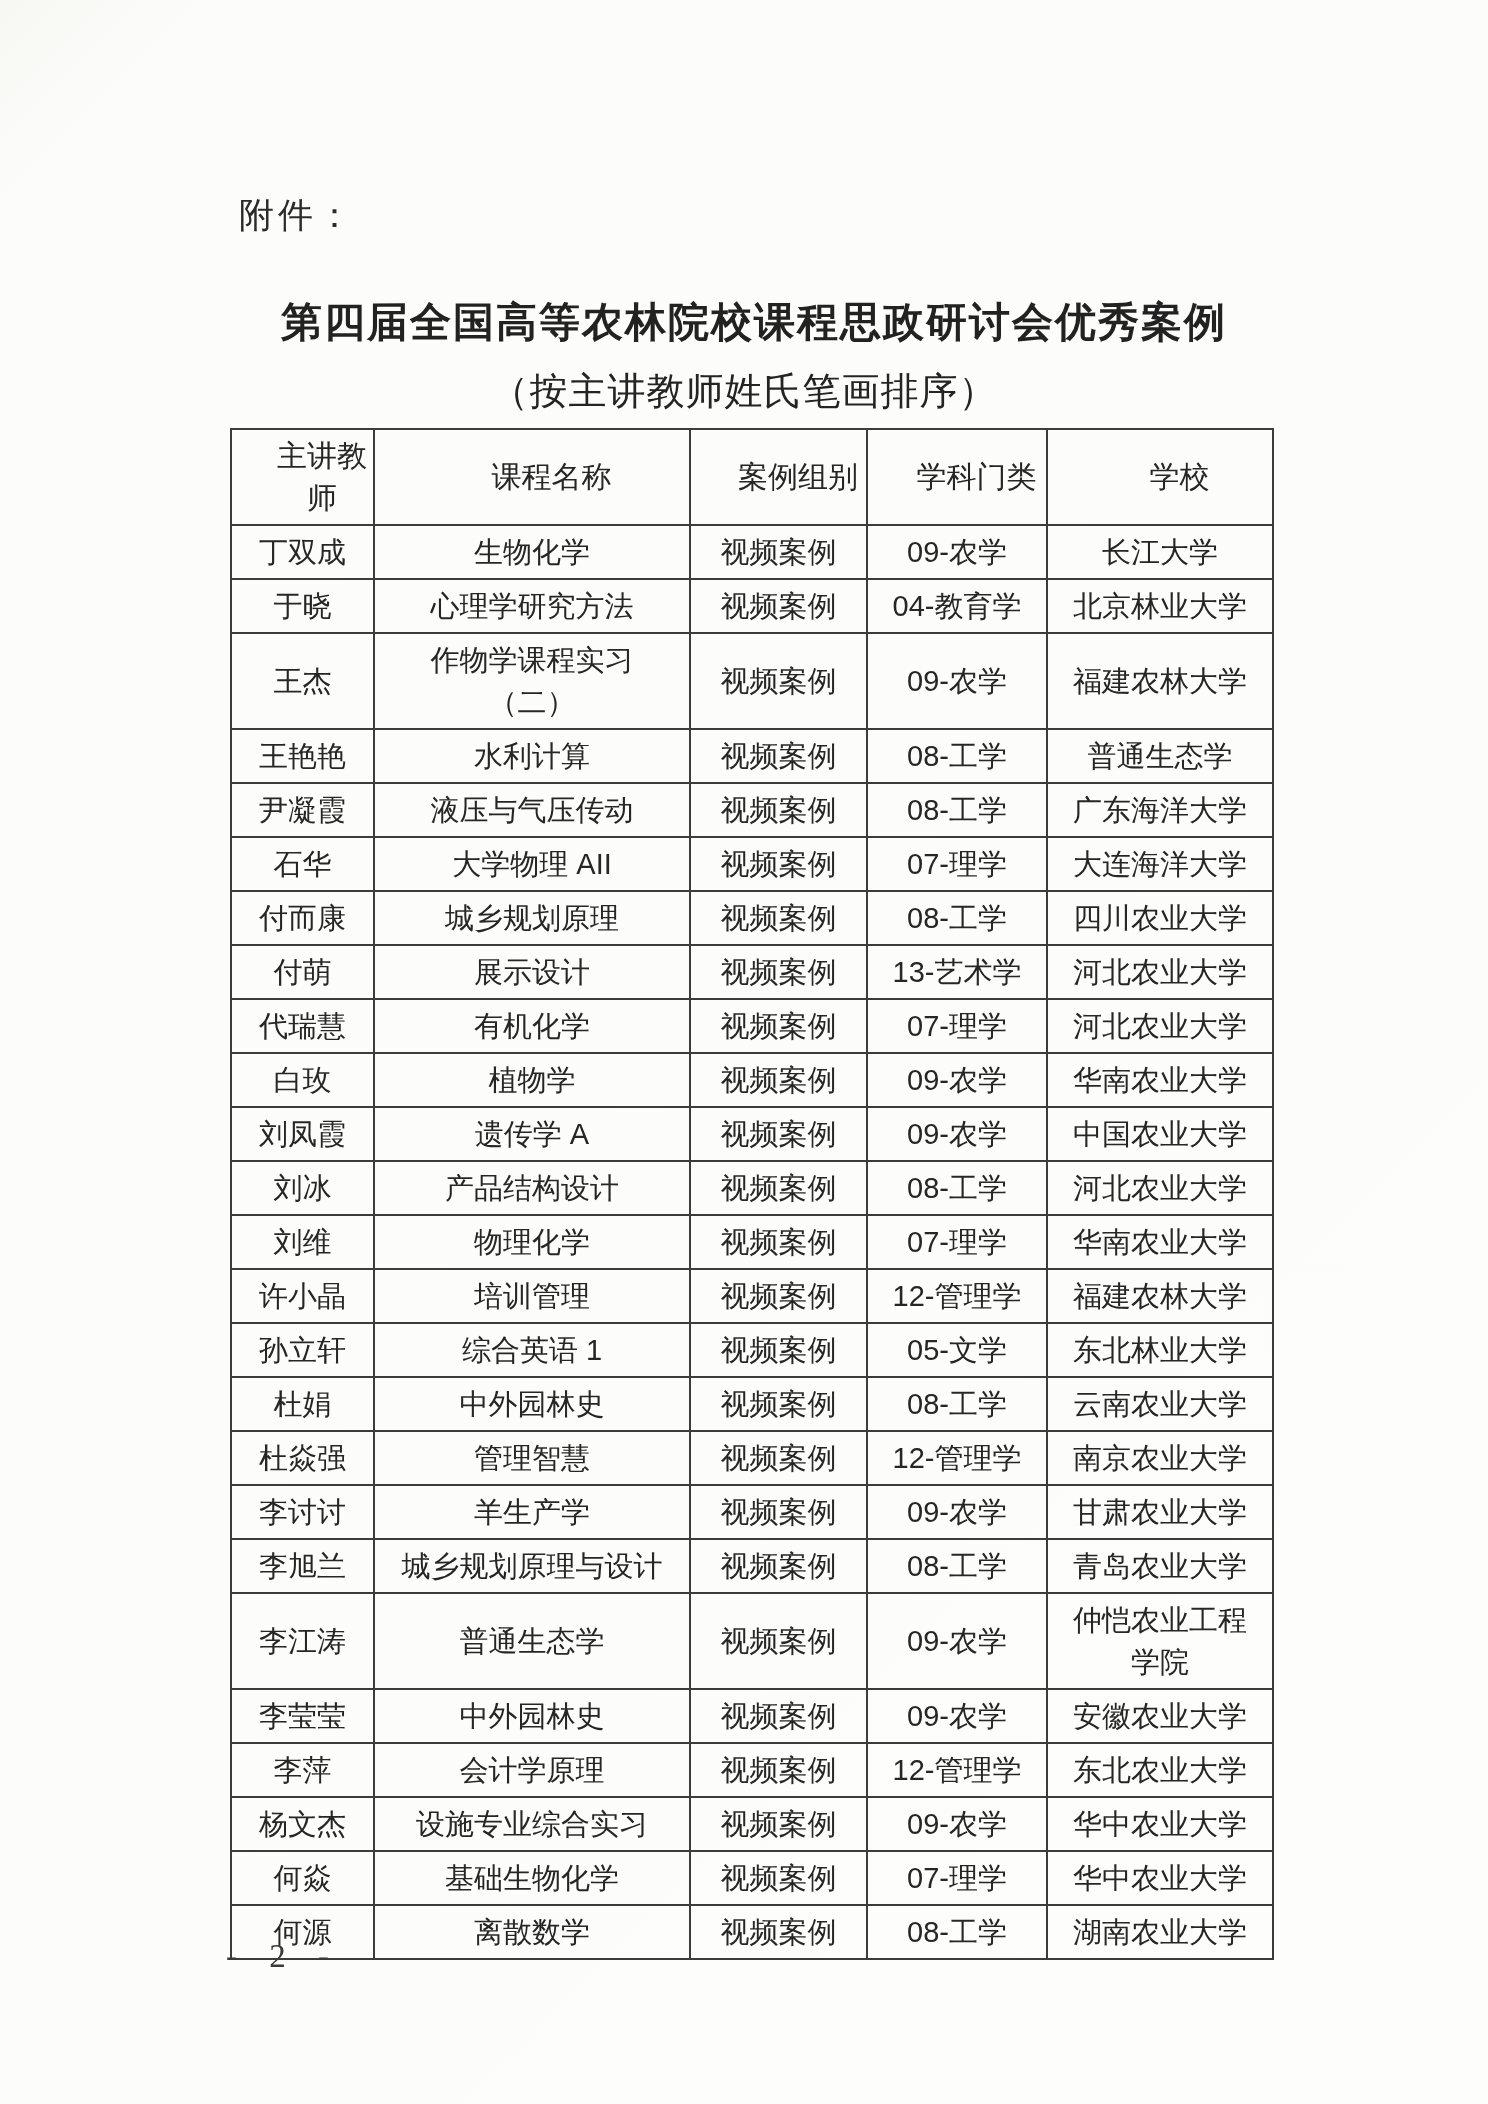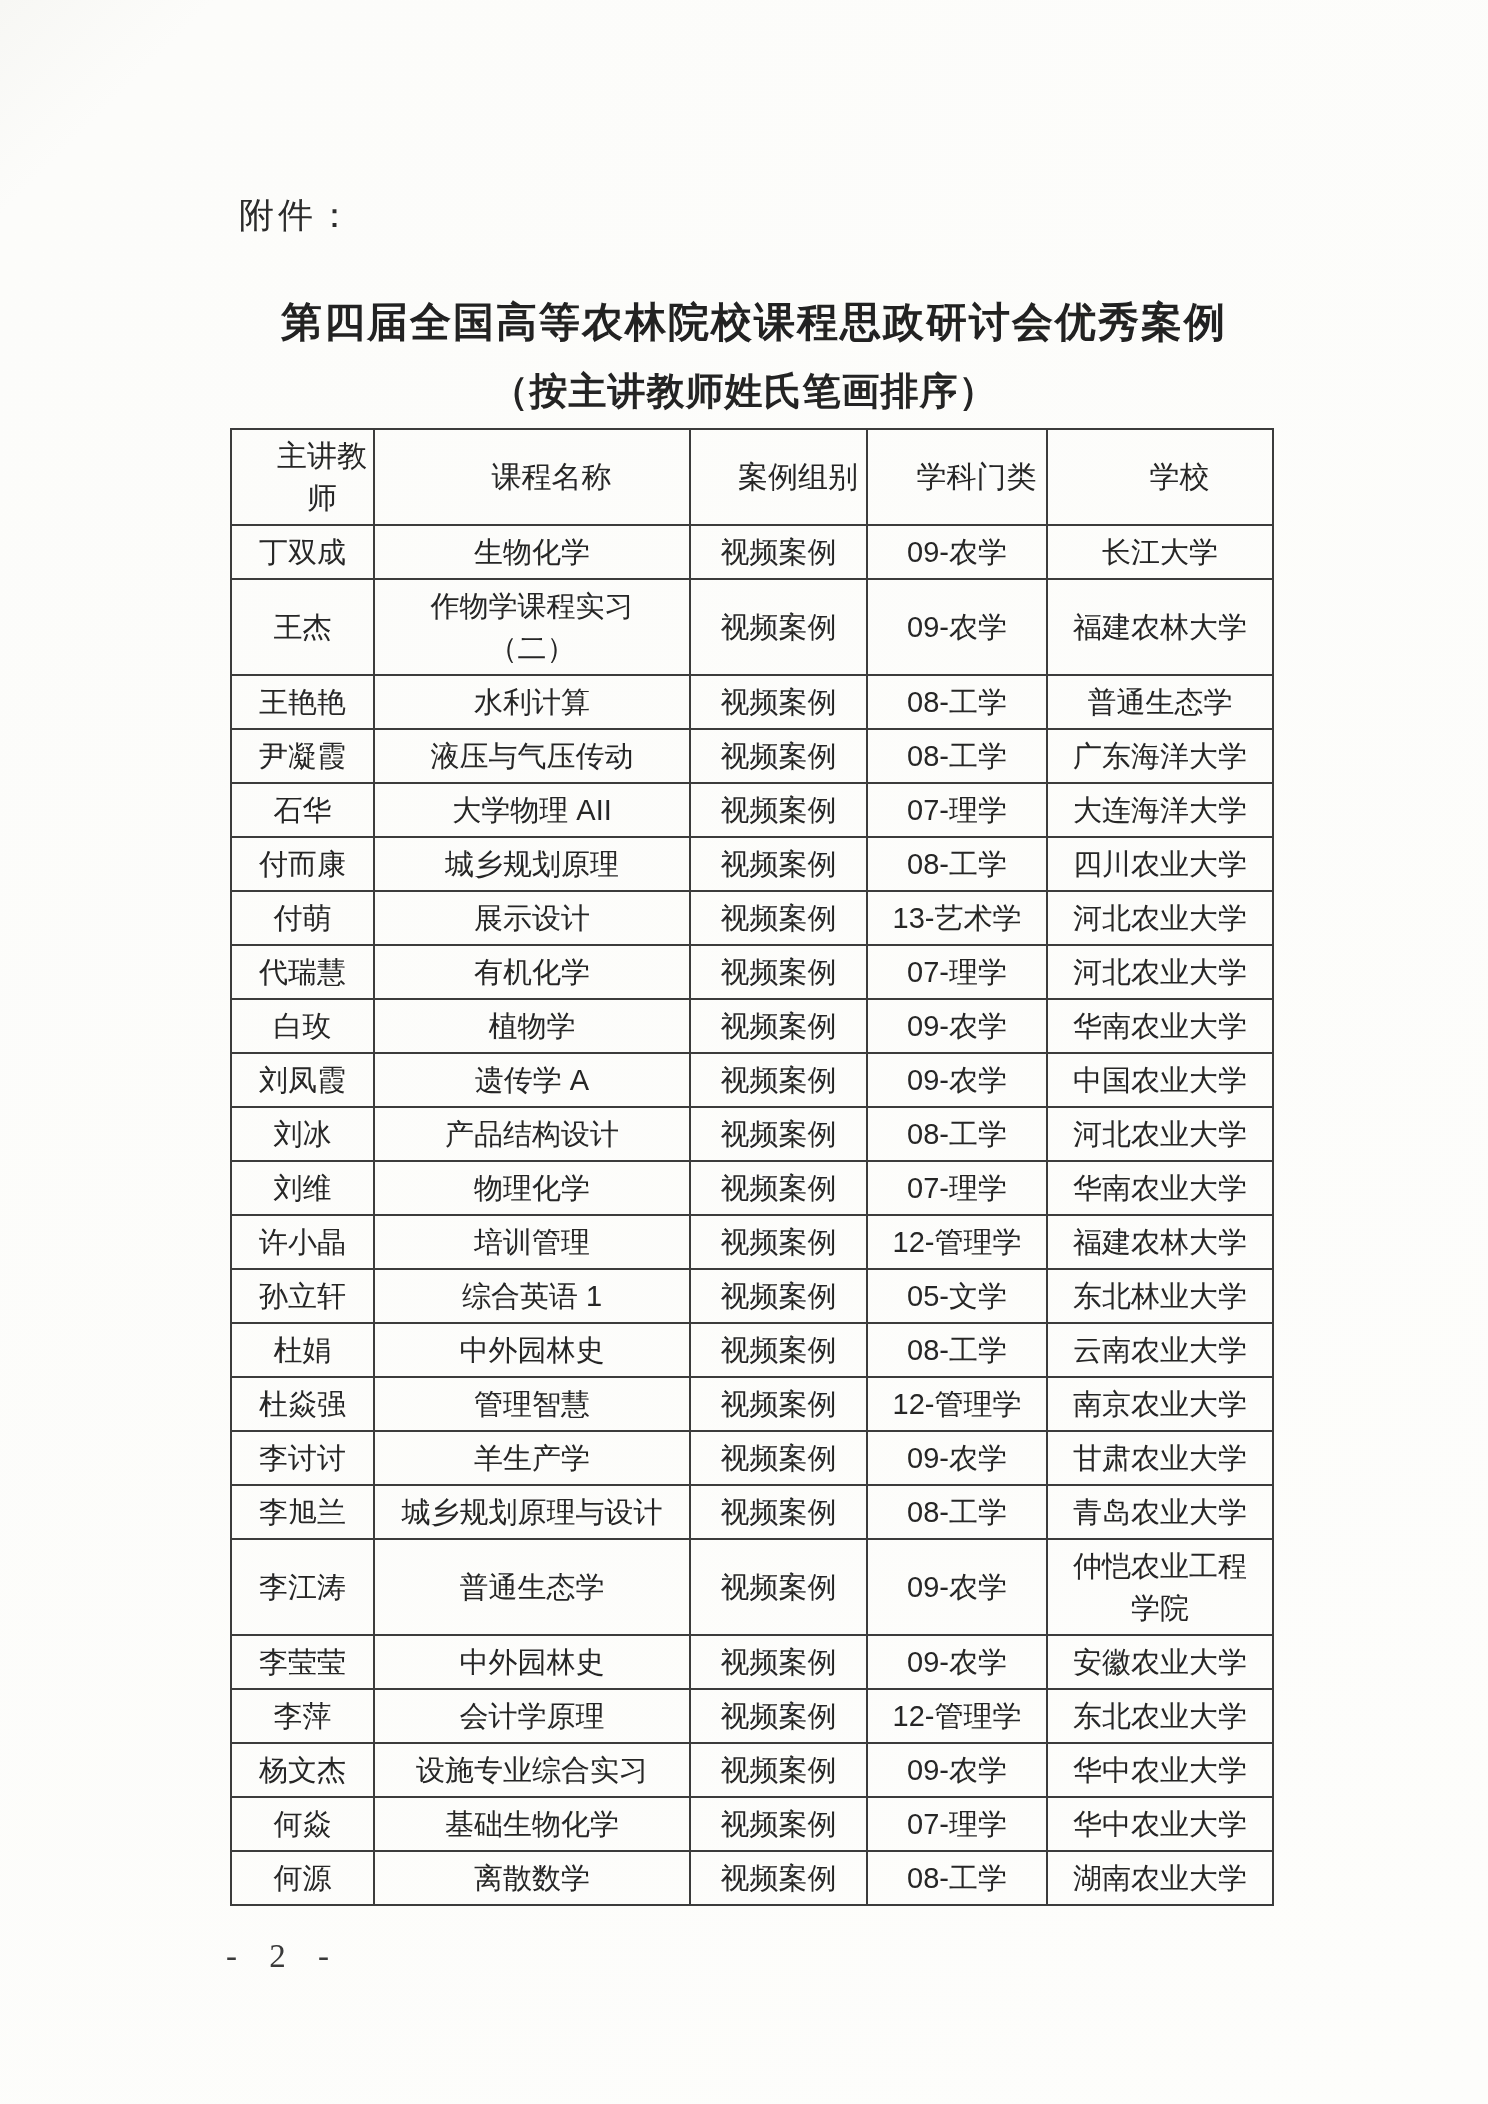--- a/index.html
+++ b/index.html
@@ -41,21 +41,21 @@
     font-family: "Liberation Sans", "DejaVu Sans", sans-serif;
     margin-left: 10px;
   }
   .doc-subtitle {
     position: absolute;
     left: 0;
     top: 366px;
     width: 100%;
     text-align: center;
     font-size: 38px;
-    font-weight: bold;
+    font-weight: normal;
     letter-spacing: 1px;
     color: #242424;
     font-family: "Liberation Sans", "DejaVu Sans", sans-serif;
   }
   table.cases {
     position: absolute;
     left: 230px;
     top: 428px;
     width: 1042px;
     border-collapse: collapse;
@@ -123,20 +123,27 @@
     </thead>
     <tbody id="table-body">
         <tr>
           <td>丁双成</td>
           <td>生物化学</td>
           <td>视频案例</td>
           <td>09-农学</td>
           <td>长江大学</td>
         </tr>
         <tr>
+          <td>于晓</td>
+          <td>心理学研究方法</td>
+          <td>视频案例</td>
+          <td>04-教育学</td>
+          <td>北京林业大学</td>
+        </tr>
+        <tr>
           <td>王杰</td>
           <td>作物学课程实习
 （二）</td>
           <td>视频案例</td>
           <td>09-农学</td>
           <td>福建农林大学</td>
         </tr>
         <tr>
           <td>王艳艳</td>
           <td>水利计算</td>

